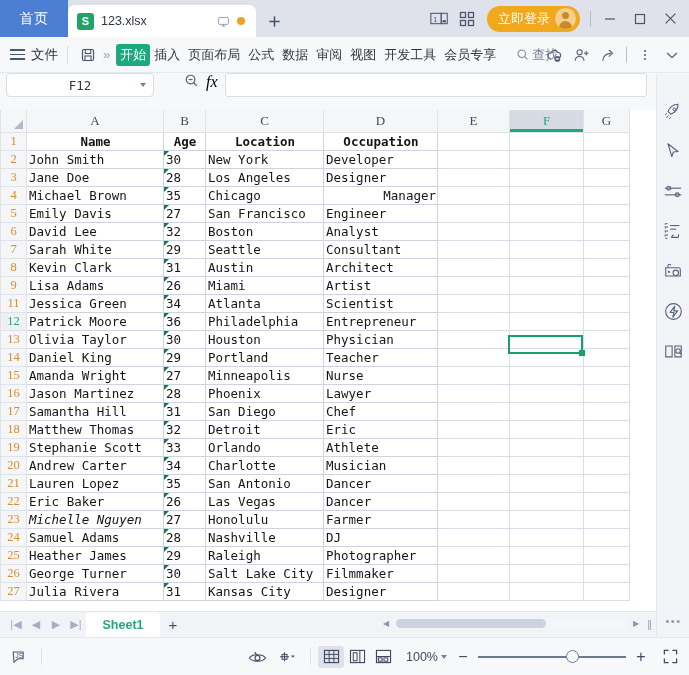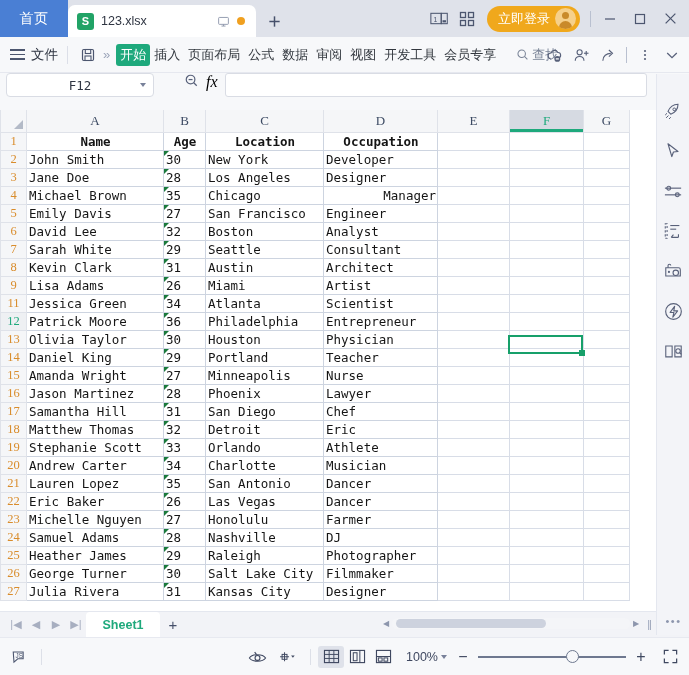--- a/index.html
+++ b/index.html
@@ -536,21 +536,21 @@
             <td class="cell" style="width: 137px;">Eric Baker</td>
             <td class="cell marked" style="width: 42px;">26</td>
             <td class="cell" style="width: 118px;">Las Vegas</td>
             <td class="cell" style="width: 114px;">Dancer</td>
             <td class="cell empty" style="width: 72px;"></td>
             <td class="cell empty" style="width: 74px;"></td>
             <td class="cell empty" style="width: 46px;"></td>
           </tr>
           <tr>
             <td class="rowhead">23</td>
-            <td class="cell" style="width: 137px;">Michelle Nguyen</td>
+            <td class="cell" style="width: 137px; font-style: italic;">Michelle Nguyen</td>
             <td class="cell marked" style="width: 42px;">27</td>
             <td class="cell" style="width: 118px;">Honolulu</td>
             <td class="cell" style="width: 114px;">Farmer</td>
             <td class="cell empty" style="width: 72px;"></td>
             <td class="cell empty" style="width: 74px;"></td>
             <td class="cell empty" style="width: 46px;"></td>
           </tr>
           <tr>
             <td class="rowhead">24</td>
             <td class="cell" style="width: 137px;">Samuel Adams</td>

